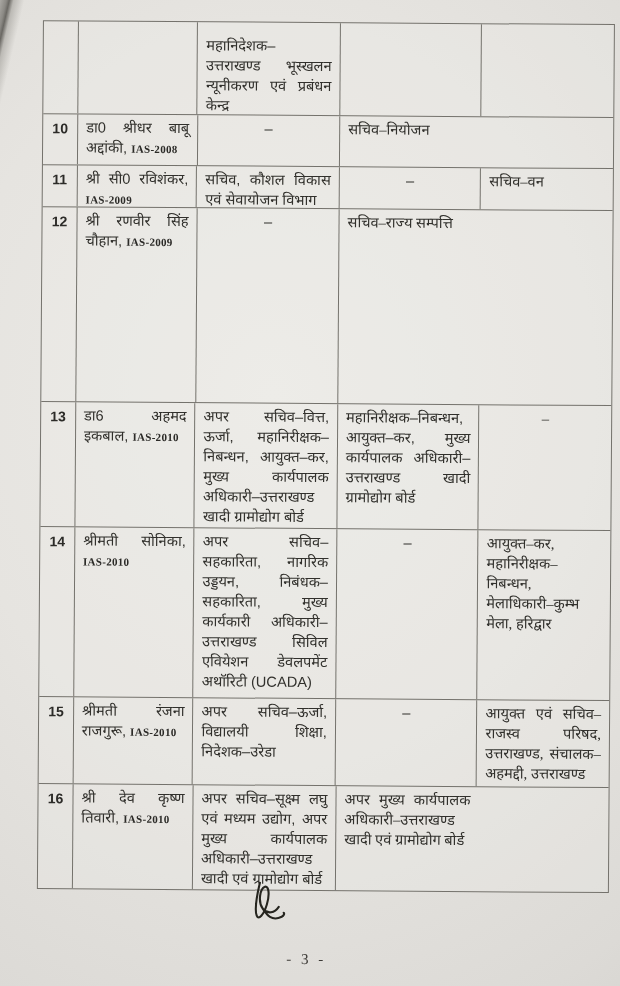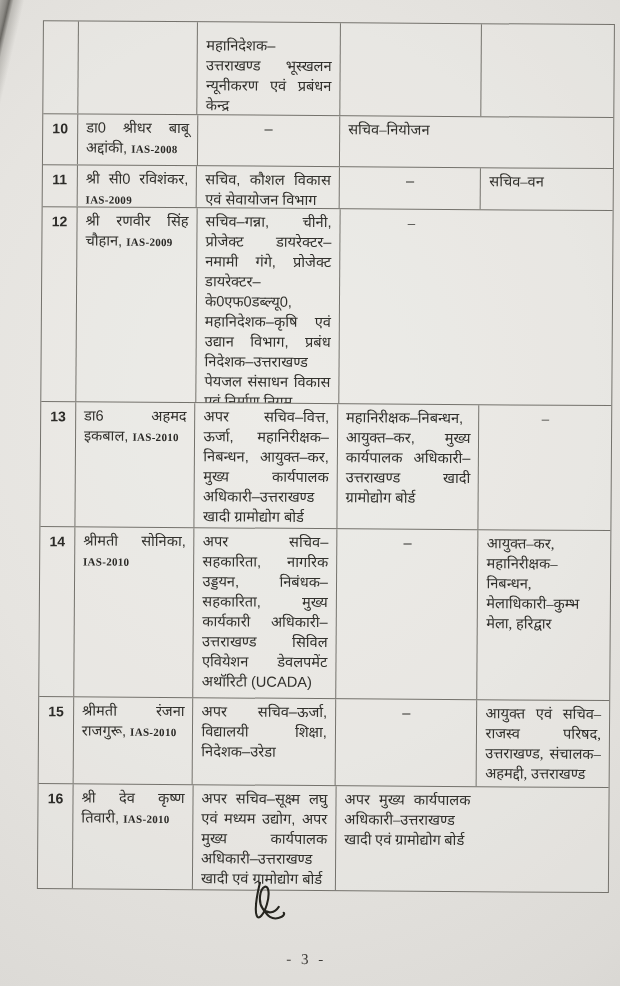--- a/index.html
+++ b/index.html
@@ -99,22 +99,22 @@
         <div class="cell c-addl ctr">–</div>
         <div class="cell c-prop">सचिव–वन</div>
       </div>
 
       <div class="row r3">
         <div class="cell c-sno">12</div>
         <div class="cell c-name">
           <span>श्री रणवीर सिंह चौहान,</span>
           <span class="batch">IAS-2009</span>
         </div>
-        <div class="cell c-cur">सचिव–गन्ना, चीनी, प्रोजेक्ट डायरेक्टर–नमामी गंगे, प्रोजेक्ट डायरेक्टर–के0एफ0डब्ल्यू0, महानिदेशक–कृषि एवं उद्यान विभाग, प्रबंध निदेशक–उत्तराखण्ड पेयजल संसाधन विकास एवं निर्माण निगम</div>
         <div class="cell c-addl ctr">–</div>
+        <div class="cell c-prop">सचिव–राज्य सम्पत्ति</div>
       </div>
 
       <div class="row r4">
         <div class="cell c-sno">13</div>
         <div class="cell c-name">
           <span>डा6 अहमद इकबाल,</span>
           <span class="batch">IAS-2010</span>
         </div>
         <div class="cell c-cur">अपर सचिव–वित्त, ऊर्जा, महानिरीक्षक–निबन्धन, आयुक्त–कर, मुख्य कार्यपालक अधिकारी–उत्तराखण्ड खादी ग्रामोद्योग बोर्ड</div>
         <div class="cell c-addl">महानिरीक्षक–निबन्धन, आयुक्त–कर, मुख्य कार्यपालक अधिकारी–उत्तराखण्ड खादी ग्रामोद्योग बोर्ड</div>

